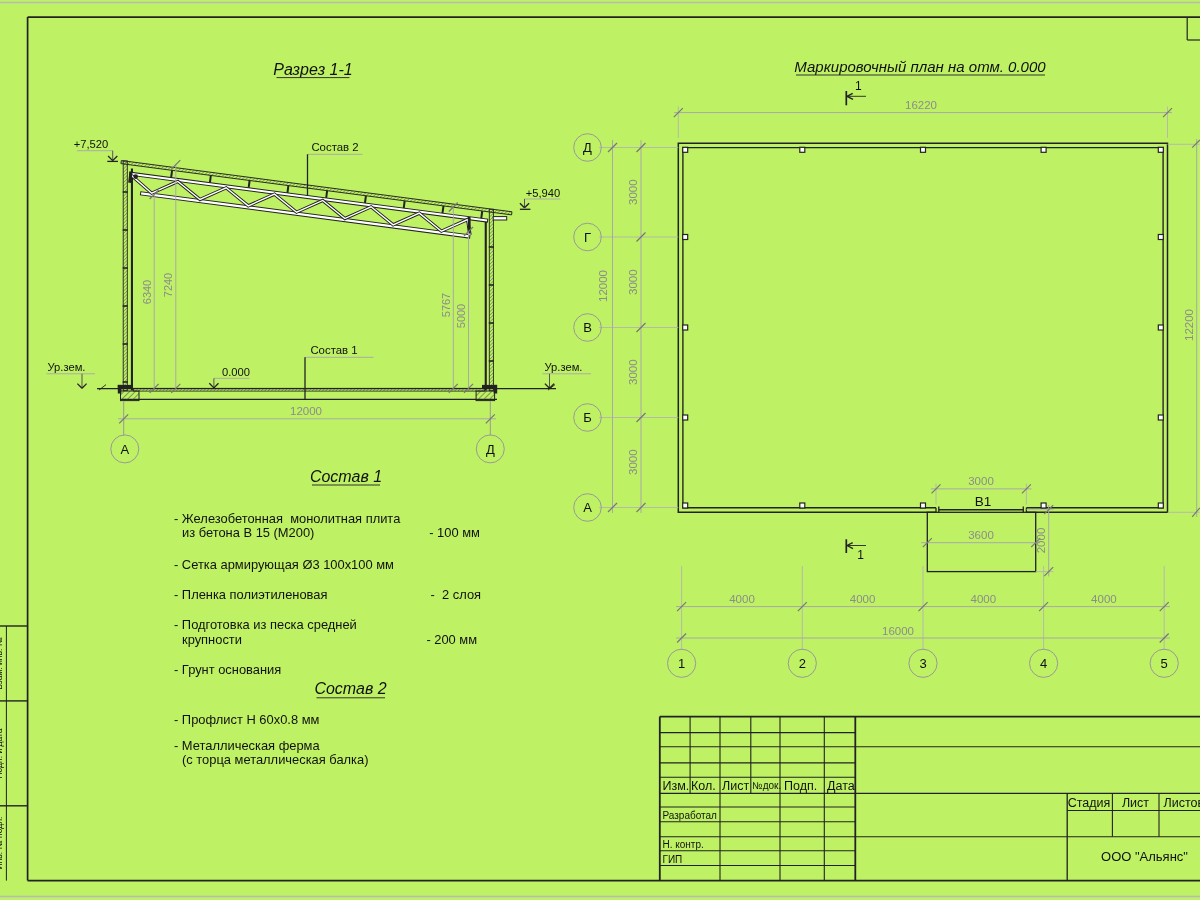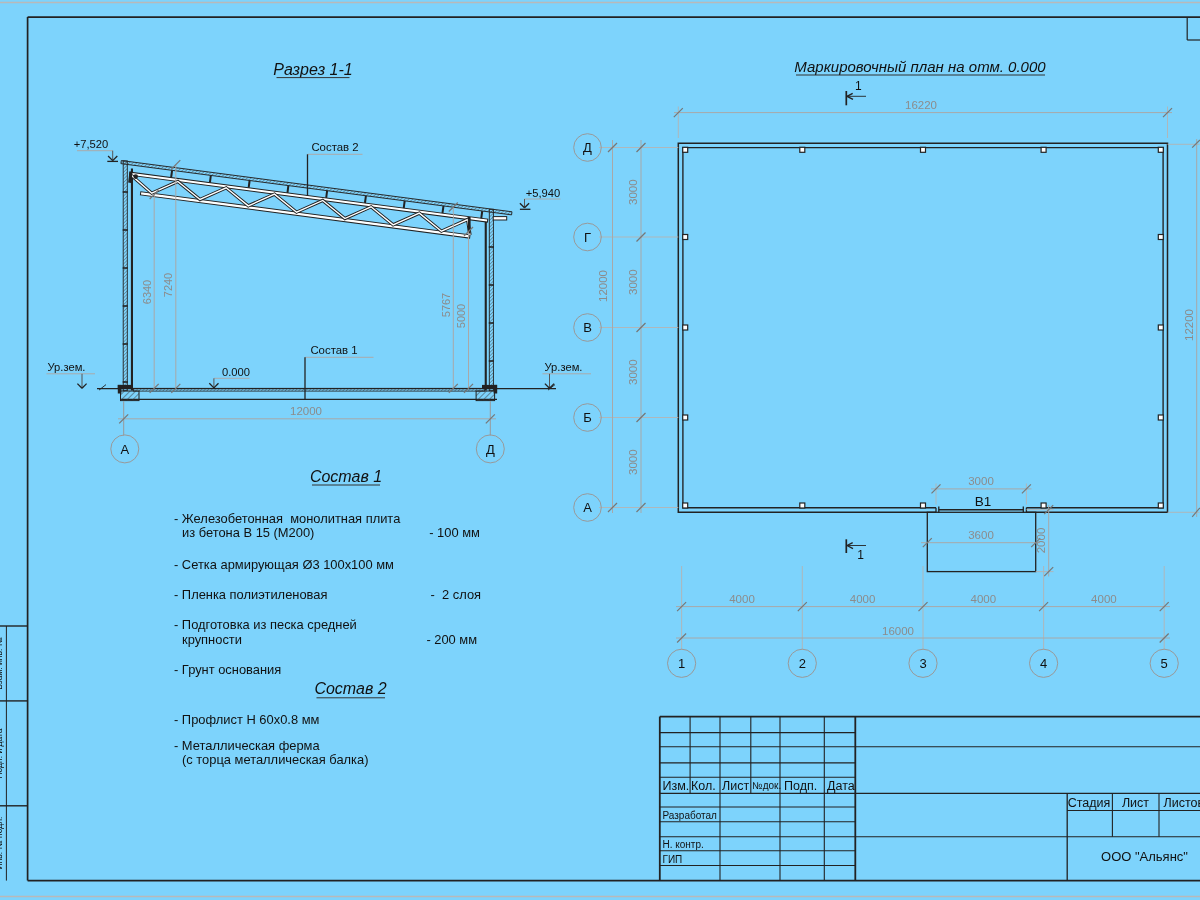--- a/index.html
+++ b/index.html
@@ -1,16 +1,16 @@
 <!DOCTYPE html>
 <html><head>
 <meta charset="utf-8">
 <style>
 html,body{margin:0;padding:0;background:#fff;}
-#sheet{position:relative;width:1200px;height:900px;background:#7dd3fc;overflow:hidden;will-change:transform;}
+#sheet{position:relative;width:1200px;height:900px;background:#bef264;overflow:hidden;will-change:transform;}
 text{white-space:pre;}
 </style>
 </head>
 <body>
 <div id="sheet">
 <svg width="1200" height="900" viewBox="0 0 1200 900" xmlns="http://www.w3.org/2000/svg">
 <defs>
 <pattern id="hatch" patternUnits="userSpaceOnUse" width="3" height="3" patternTransform="rotate(45)">
 <line x1="0" y1="0" x2="0" y2="3" stroke="#3a3a3a" stroke-width="0.9"></line>
 </pattern>

